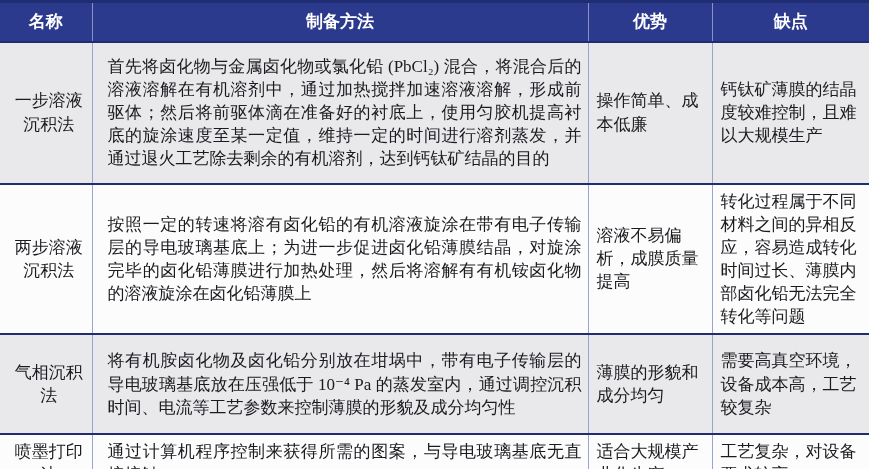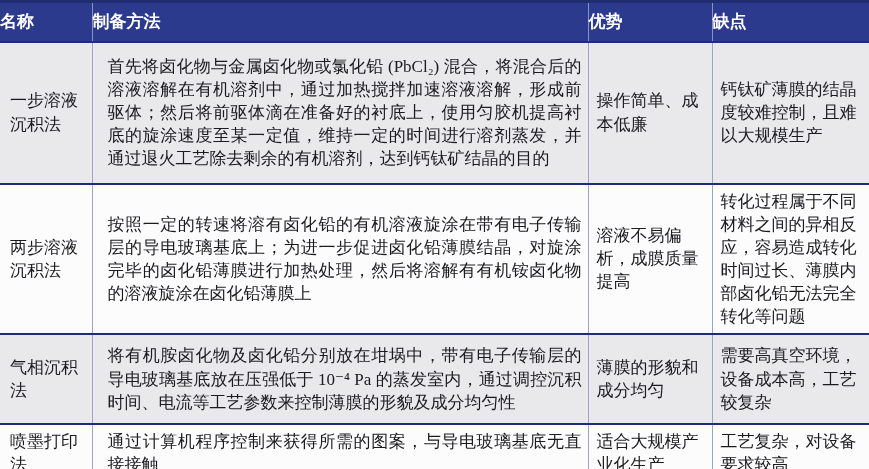--- a/index.html
+++ b/index.html
@@ -31,41 +31,41 @@
   col.c-name{width:92px;}
   col.c-method{width:496px;}
   col.c-adv{width:124px;}
   col.c-dis{width:157px;}
   thead th{
     background:var(--header-bg);
     color:var(--header-text);
     font-weight:bold;
     font-size:17px;
     height:40px;
-    text-align:left;
+    text-align:center;
     vertical-align:middle;
     border-bottom:2px solid var(--h-border);
   }
   thead th + th{border-left:1px solid var(--v-border-header);font-family:Liberation Serif, serif;}
   tbody tr + tr{border-top:2px solid var(--h-border);}
   tbody td{
     vertical-align:middle;
     font-size:17px;
     line-height:1.36;
     padding:5px 6px;
   }
   tbody td + td{border-left:1px solid var(--v-border);}
   tr.shade td{background:var(--row-shade);}
   tr.plain td{background:var(--row-plain);border-radius:14px;}
-  td.name-cell{padding-left:10px;padding-right:4px;text-align:left;}
+  td.name-cell{padding-left:10px;padding-right:4px;text-align:center;}
   td.method-cell{text-align:justify;padding-left:15px;padding-right:6px;}
   td.adv-cell,td.dis-cell{text-align:left;padding-left:8px;padding-right:6px;}
   tr.r1{height:142px;}
   tr.r2{height:138px;}
-  tr.r3{height:90px;}
+  tr.r3{height:100px;}
   tr.r4{height:57px;}
 </style>
 </head>
 <body>
 
 <table>
   <colgroup>
     <col class="c-name">
     <col class="c-method">
     <col class="c-adv">

